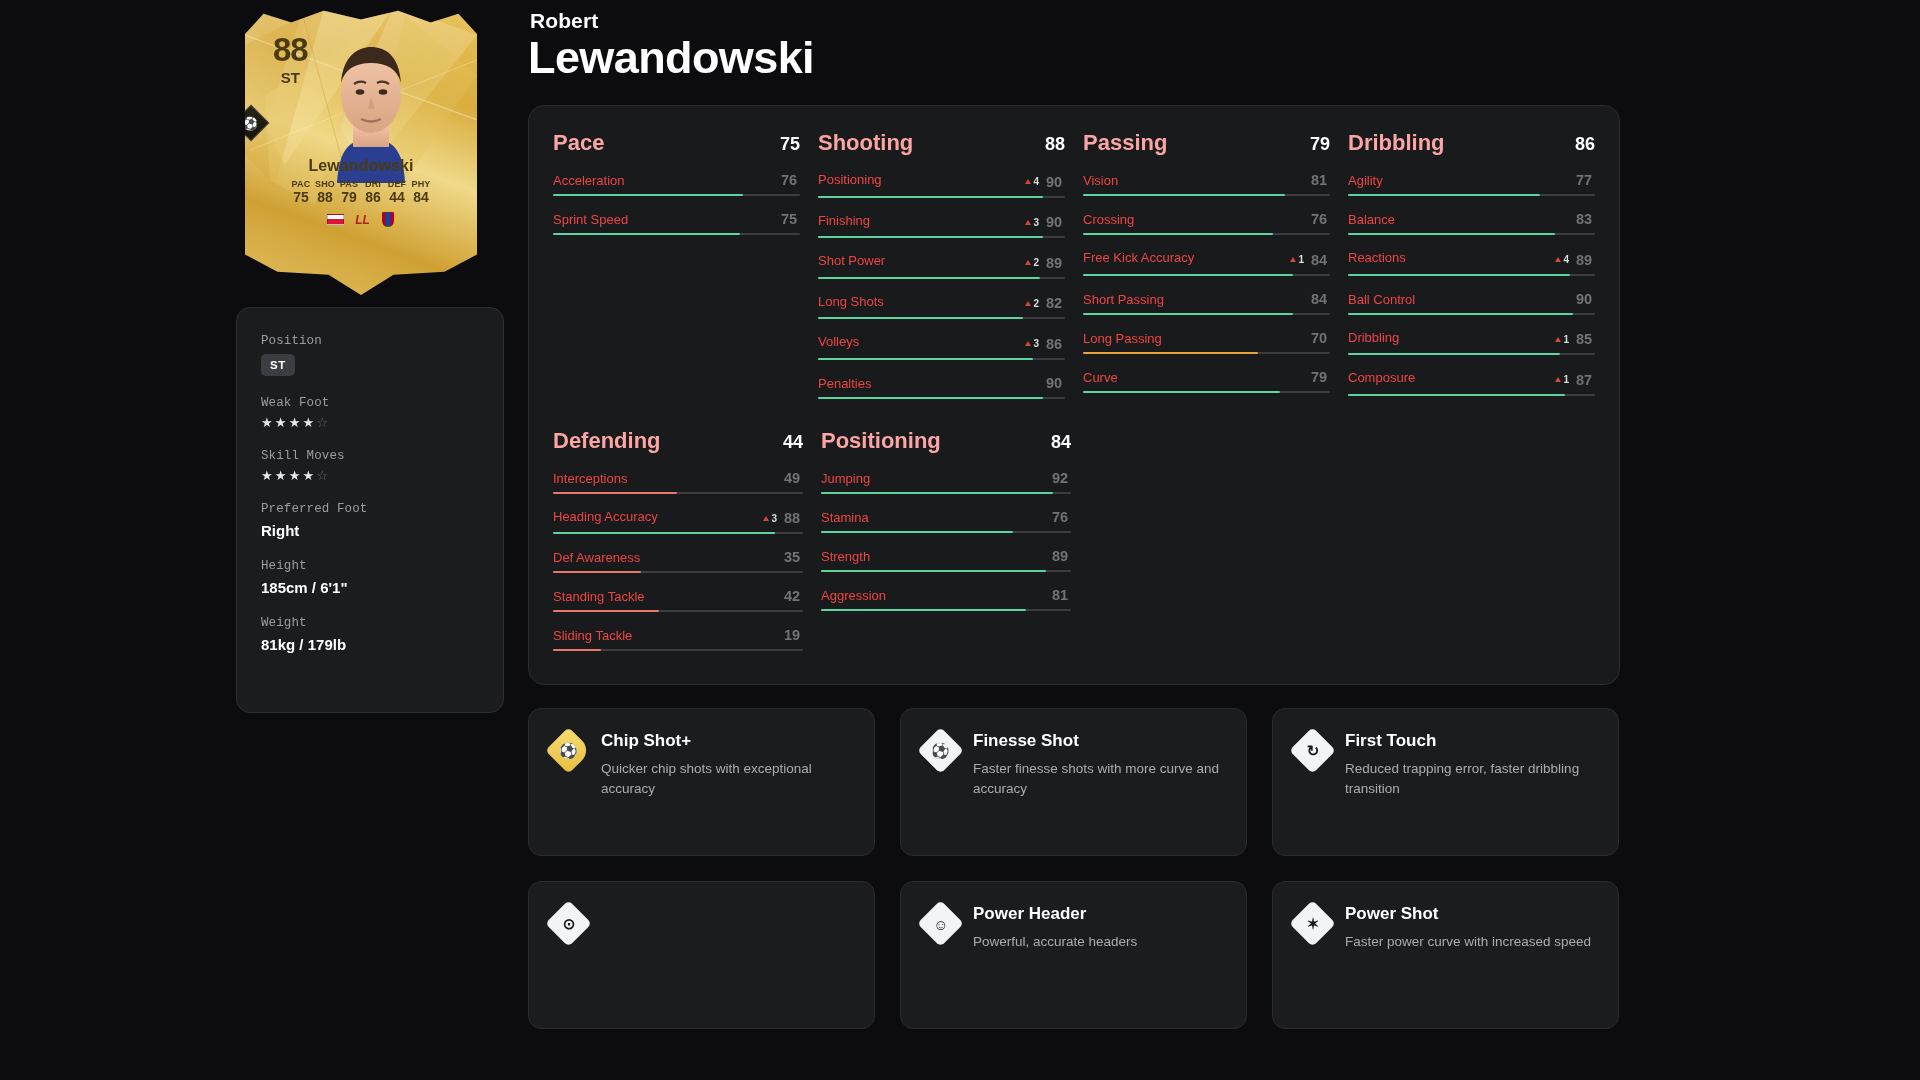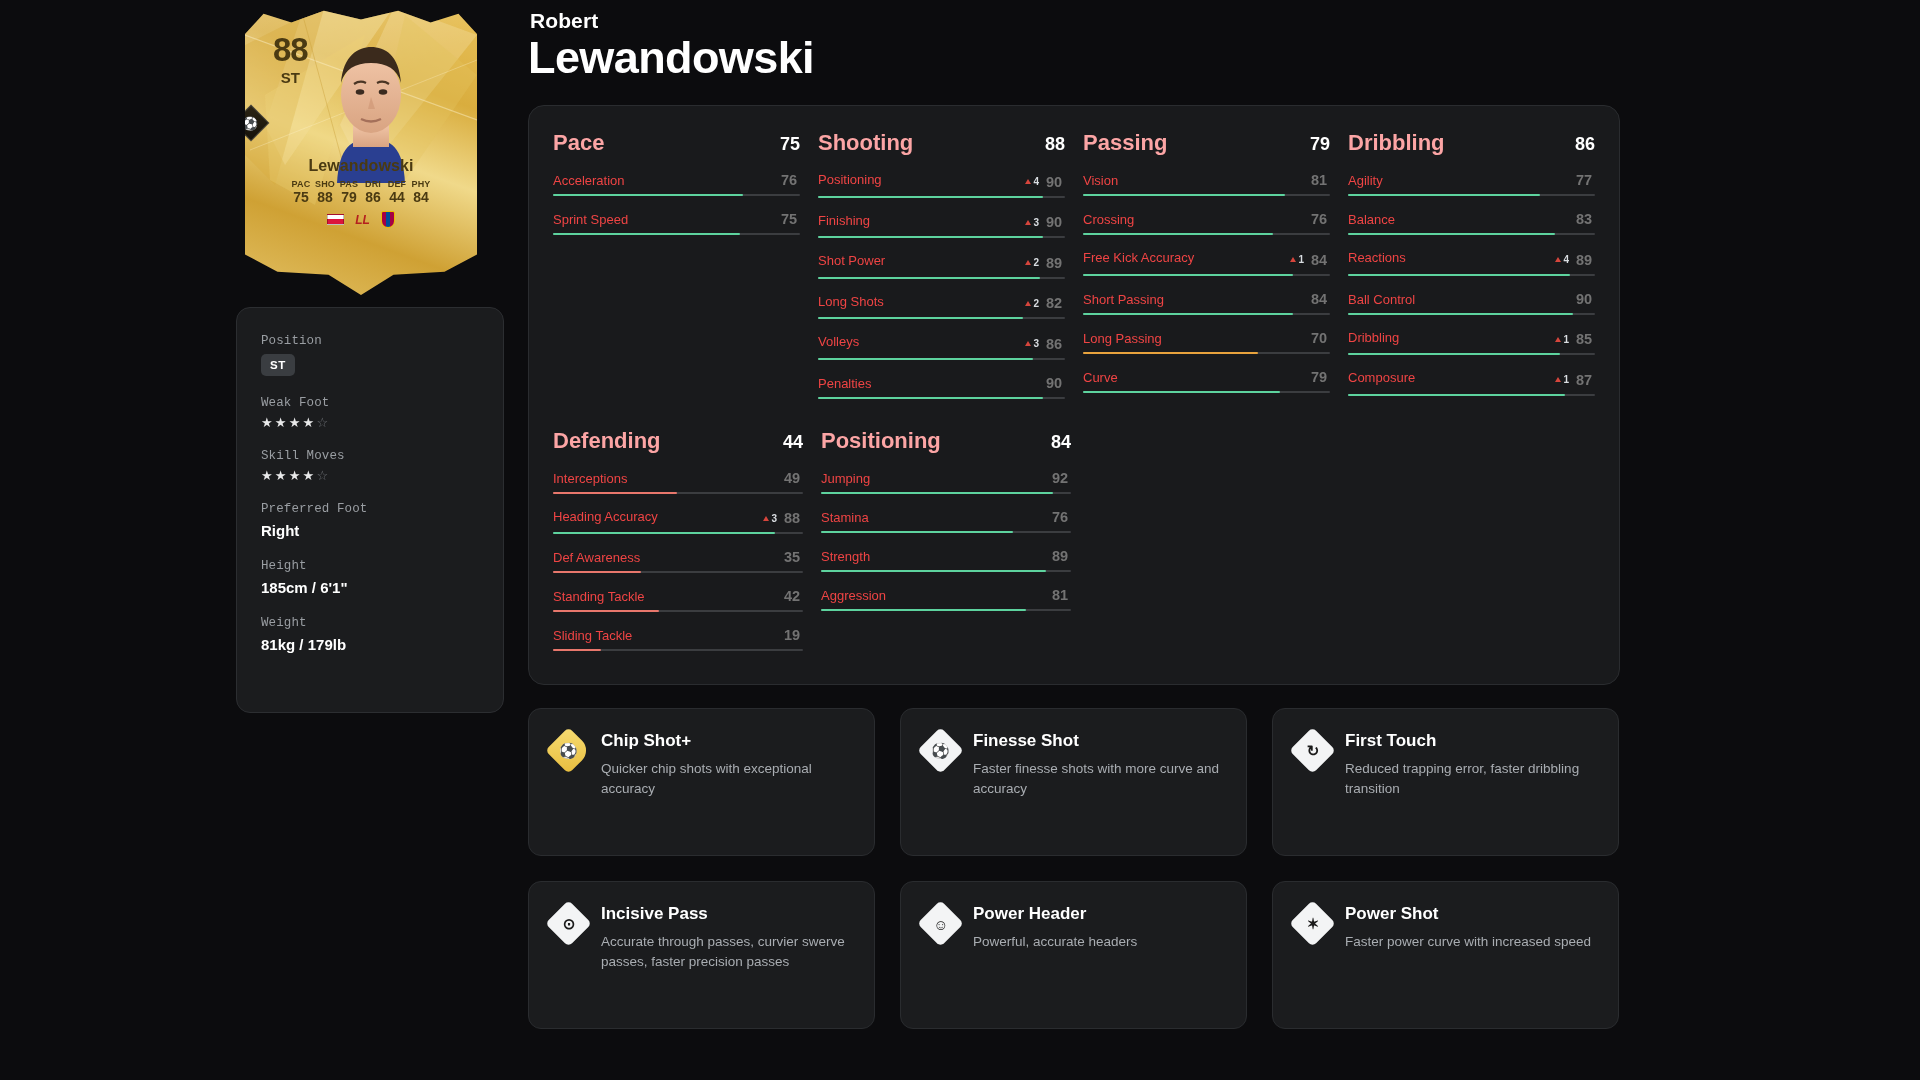--- a/index.html
+++ b/index.html
@@ -720,24 +720,20 @@
         <div class="ps-text">
           <div class="ps-title">First Touch</div>
           <div class="ps-desc">Reduced trapping error, faster dribbling transition</div>
         </div>
       </div>
       <div class="ps-card">
         <div class="ps-icon">
           <div class="ps-diamond white"></div>
           <div class="ps-glyph">⊙</div>
         </div>
-        <div class="ps-text">
-          <div class="ps-title">Incisive Pass</div>
-          <div class="ps-desc">Accurate through passes, curvier swerve passes, faster precision passes</div>
-        </div>
       </div>
       <div class="ps-card">
         <div class="ps-icon">
           <div class="ps-diamond white"></div>
           <div class="ps-glyph">☺</div>
         </div>
         <div class="ps-text">
           <div class="ps-title">Power Header</div>
           <div class="ps-desc">Powerful, accurate headers</div>
         </div>

